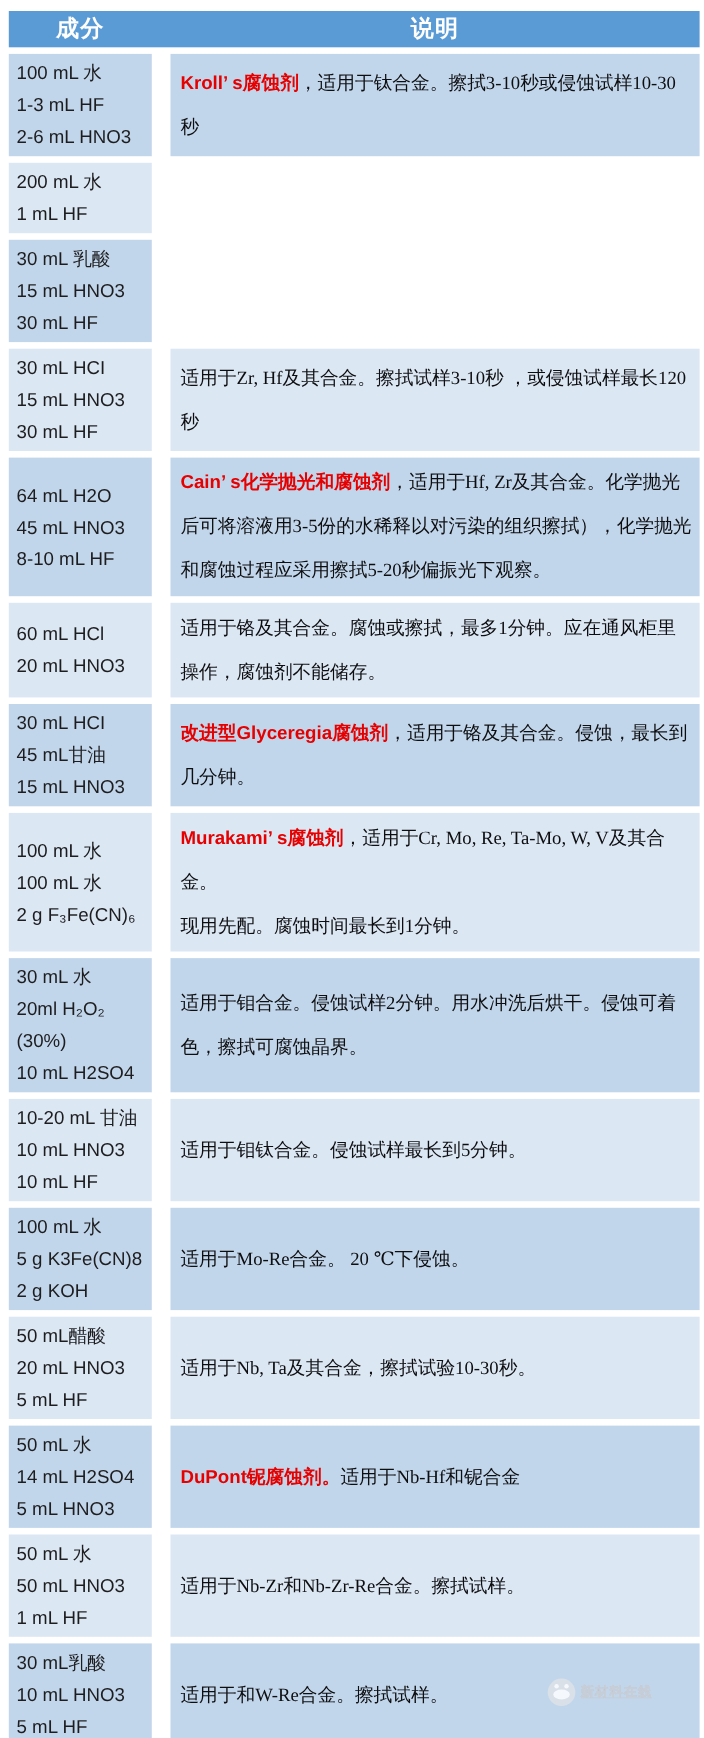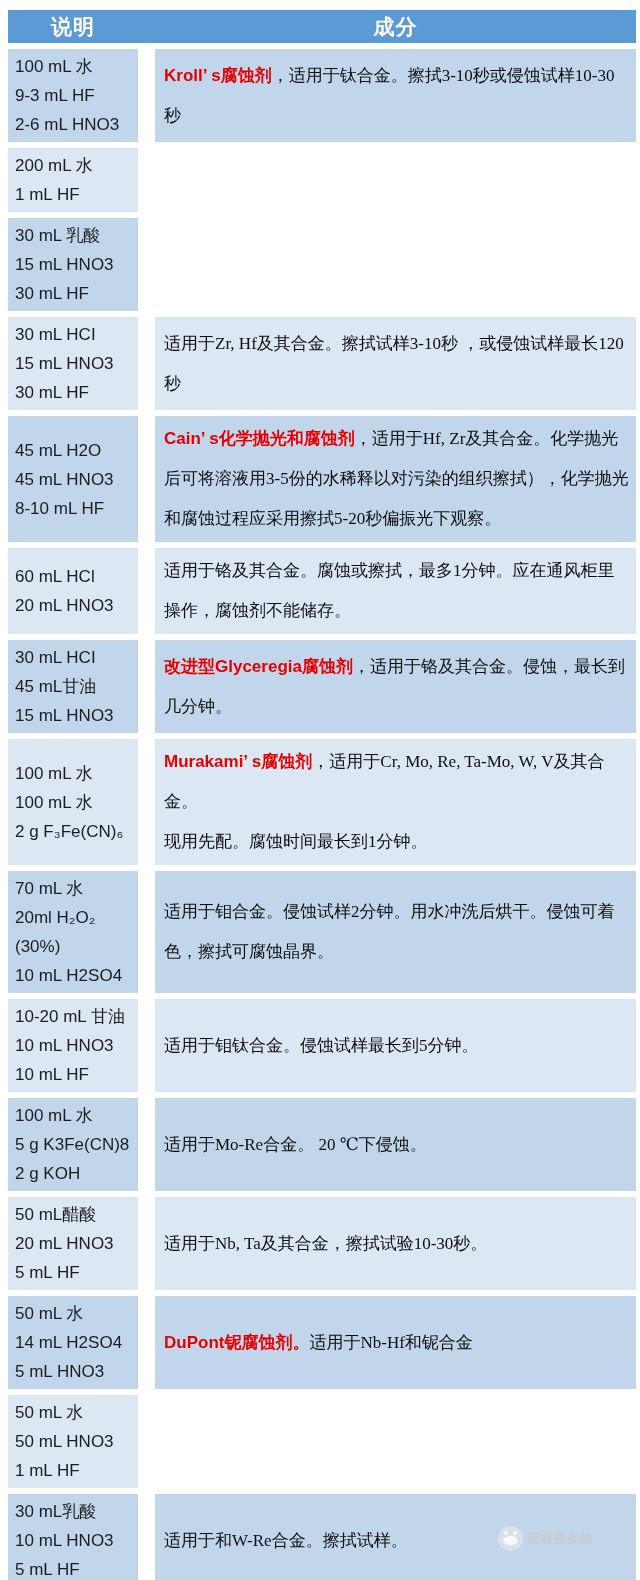--- a/index.html
+++ b/index.html
@@ -75,28 +75,28 @@
     color:var(--watermark-gray);font-size:12px;letter-spacing:1px;
     font-weight:bold;white-space:nowrap;text-decoration:underline;
     -webkit-text-stroke:0.4px #c8cdd5;
   }
 </style>
 </head>
 <body>
 
 <div class="table-wrap">
   <div class="thead">
+    <div class="hcell">成分</div>
     <div class="hcell">说明</div>
-    <div class="hcell">成分</div>
   </div>
   <div class="tbody">
   <div class="row shade-dark">
     <div class="cell comp">
           <div class="comp-line">100 mL 水</div>
-          <div class="comp-line">9-3 mL HF</div>
+          <div class="comp-line">1-3 mL HF</div>
           <div class="comp-line">2-6 mL HNO3</div>
         </div>
     <div class="cell desc">
       <p><span class="etch">Kroll’ s腐蚀剂</span><span>，适用于钛合金。擦拭3-10秒或侵蚀试样10-30秒</span></p>
 
     </div>
   </div>
 
   <div class="row shade-light">
     <div class="cell comp">
@@ -120,21 +120,21 @@
           <div class="comp-line">30 mL HF</div>
         </div>
     <div class="cell desc">
       <p><span>适用于Zr, Hf及其合金。擦拭试样3-10秒 ，或侵蚀试样最长120秒</span></p>
 
     </div>
   </div>
 
   <div class="row shade-dark">
     <div class="cell comp">
-          <div class="comp-line">45 mL H2O</div>
+          <div class="comp-line">64 mL H2O</div>
           <div class="comp-line">45 mL HNO3</div>
           <div class="comp-line">8-10 mL HF</div>
         </div>
     <div class="cell desc">
       <p><span class="etch">Cain’ s化学抛光和腐蚀剂</span><span>，适用于Hf, Zr及其合金。化学抛光后可将溶液用3-5份的水稀释以对污染的组织擦拭），化学抛光和腐蚀过程应采用擦拭5-20秒偏振光下观察。</span></p>
 
     </div>
   </div>
 
   <div class="row shade-light">
@@ -167,21 +167,21 @@
           <div class="comp-line">2 g F₃Fe(CN)₆</div>
         </div>
     <div class="cell desc">
       <p><span class="etch">Murakami’ s腐蚀剂</span><span>，适用于Cr, Mo, Re, Ta-Mo, W, V及其合金。</span></p>
       <p>现用先配。腐蚀时间最长到1分钟。</p>
     </div>
   </div>
 
   <div class="row shade-dark">
     <div class="cell comp">
-          <div class="comp-line">70 mL 水</div>
+          <div class="comp-line">30 mL 水</div>
           <div class="comp-line">20ml H₂O₂</div>
           <div class="comp-line">(30%)</div>
           <div class="comp-line">10 mL H2SO4</div>
         </div>
     <div class="cell desc">
       <p><span>适用于钼合金。侵蚀试样2分钟。用水冲洗后烘干。侵蚀可着色，擦拭可腐蚀晶界。</span></p>
 
     </div>
   </div>
 
@@ -232,20 +232,24 @@
 
     </div>
   </div>
 
   <div class="row shade-light">
     <div class="cell comp">
           <div class="comp-line">50 mL 水</div>
           <div class="comp-line">50 mL HNO3</div>
           <div class="comp-line">1 mL HF</div>
         </div>
+    <div class="cell desc">
+      <p><span>适用于Nb-Zr和Nb-Zr-Re合金。擦拭试样。</span></p>
+
+    </div>
   </div>
 
   <div class="row shade-dark">
     <div class="cell comp">
           <div class="comp-line">30 mL乳酸</div>
           <div class="comp-line">10 mL HNO3</div>
           <div class="comp-line">5 mL HF</div>
         </div>
     <div class="cell desc">
       <p><span>适用于和W-Re合金。擦拭试样。</span></p>

